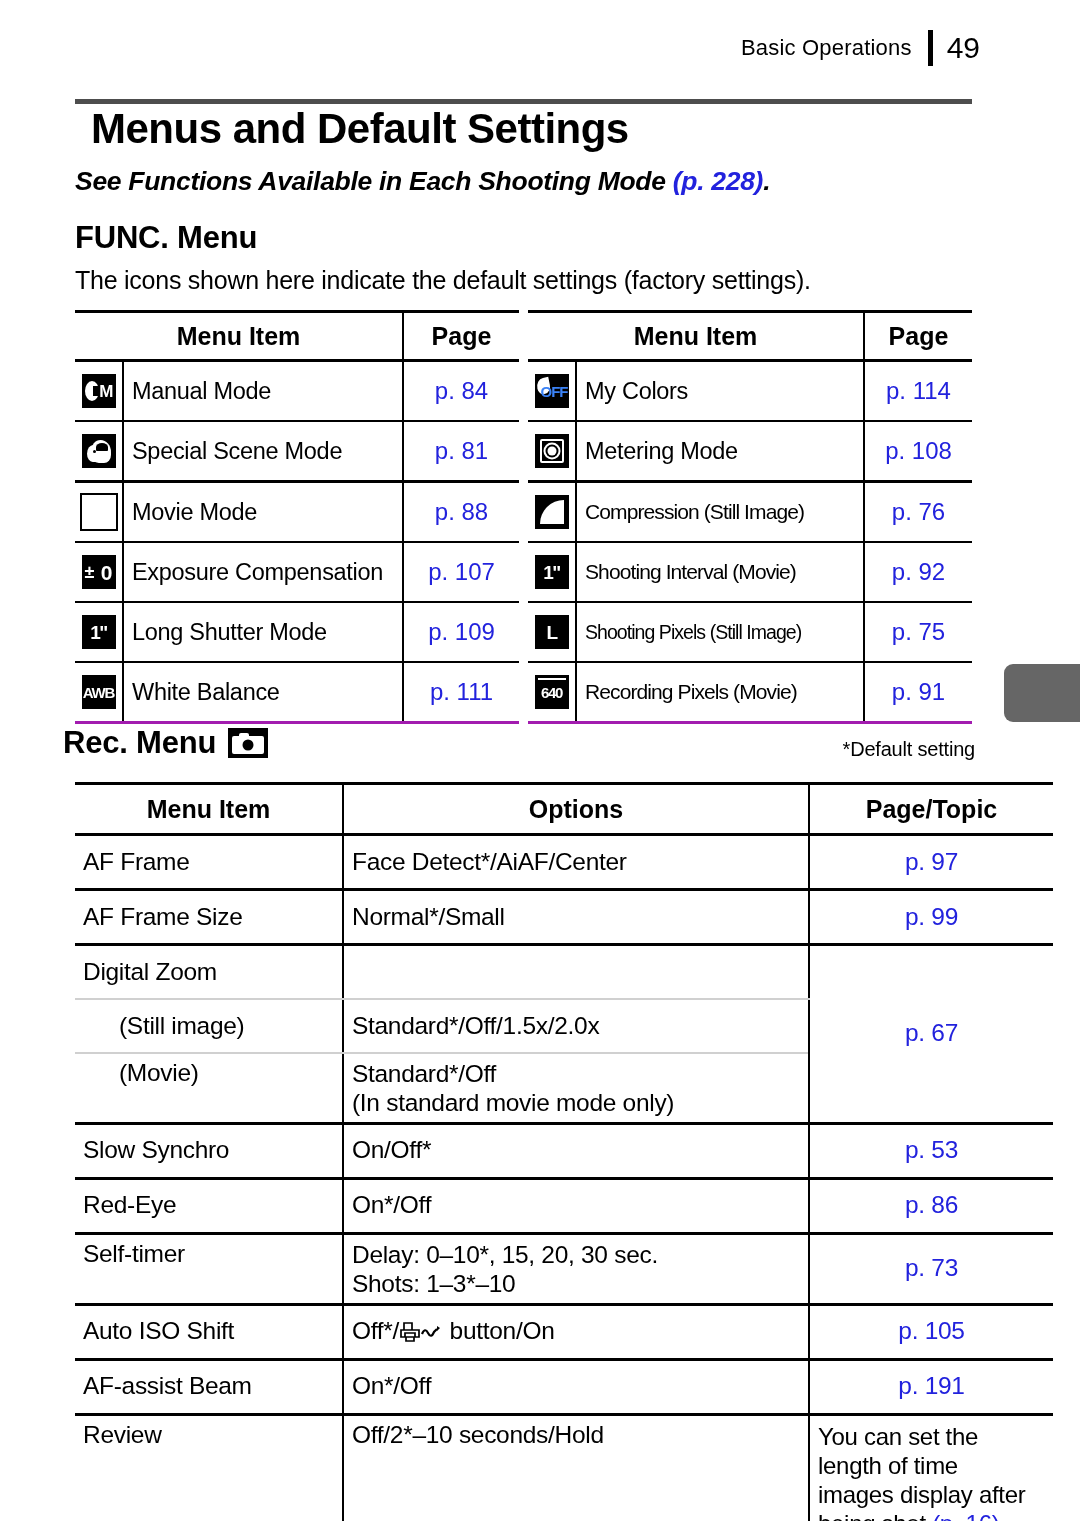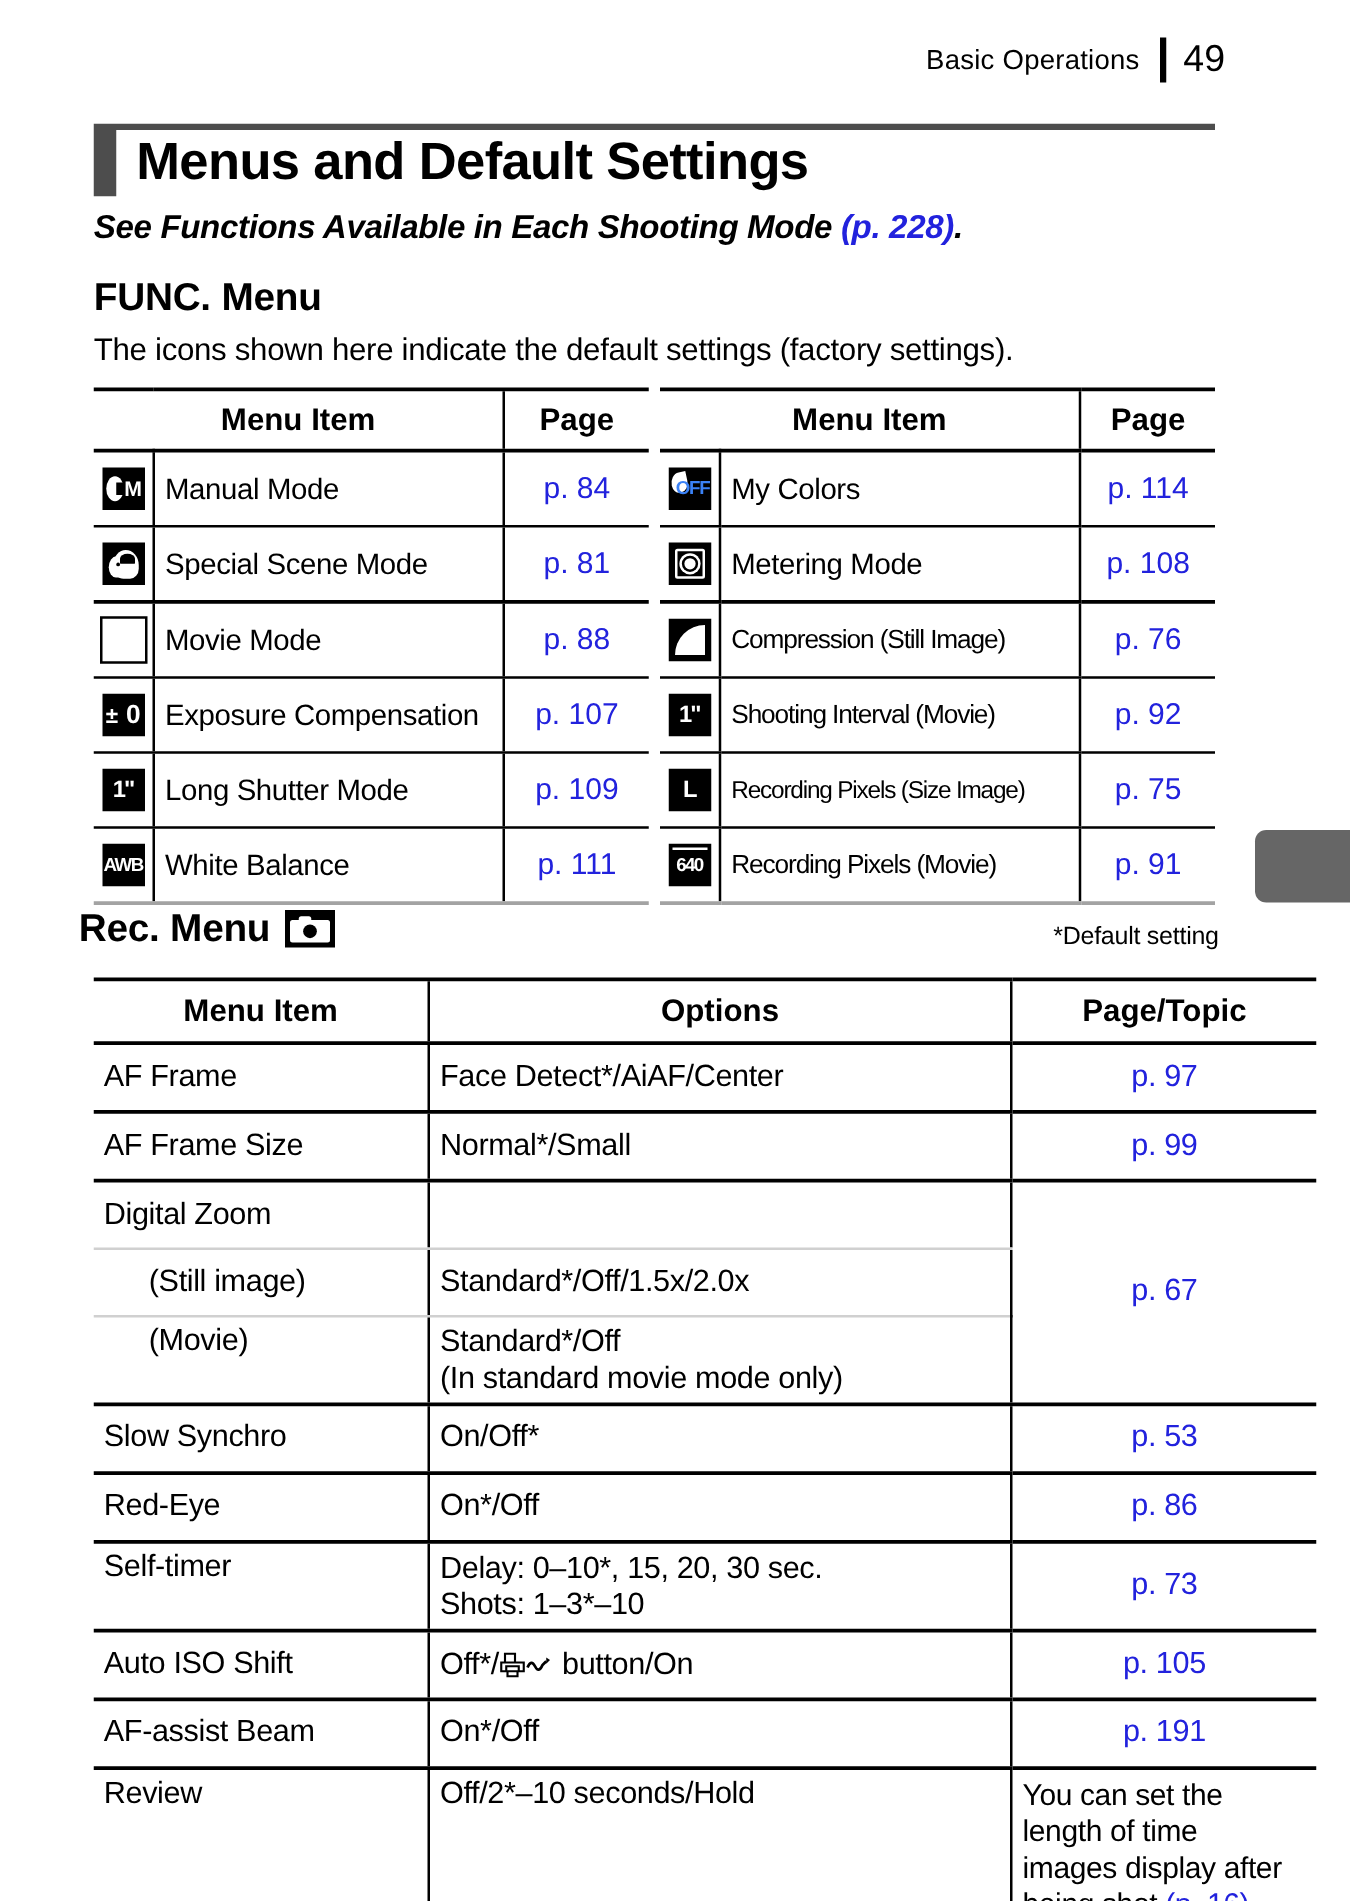--- a/index.html
+++ b/index.html
@@ -50,20 +50,21 @@
   }
   .h1-topline {
     height: 5px;
     background: #4d4d4d;
     width: 100%;
   }
   .h1-row {
     display: flex;
     align-items: stretch;
     margin-top: 0px;
+    flex-direction: column;
   }
   .h1-tab {
     width: 18px;
     background: #4d4d4d;
     flex: 0 0 auto;
   }
   .h1-text {
     font-size: 42px;
     font-weight: bold;
     letter-spacing: -0.5px;
@@ -155,21 +156,21 @@
   .func-table td.nm.tight { font-size: 21px; letter-spacing: -0.9px; }
   .func-table td.pg {
     width: 116px;
     font-size: 24px;
     color: #2222dd;
     text-align: center;
     border-left: 2px solid #000;
     border-bottom: 2px solid #000;
   }
   .func-table tr.thickline td { border-bottom-width: 3px; }
-  .func-table tr.lastrow td { border-bottom: 3px solid #a3a3a3; }
+  .func-table tr.lastrow td { border-bottom: 3px solid #a21caf; }
 
   
   #rec-table {
     left: 75px;
     top: 782px;
     width: 902px;
   }
   #rec-table th.hdr {
     font-size: 25px;
     font-weight: bold;
@@ -489,21 +490,21 @@
     <td class="ico">
       <span class="gicon"><span class="lbl">1"</span></span>
     </td>
     <td class="nm tight">Shooting Interval (Movie)</td>
     <td class="pg">p. 92</td>
   </tr>
   <tr>
     <td class="ico">
       <span class="gicon"><span class="lbl">L</span></span>
     </td>
-    <td class="nm tight" style="font-size:19.5px;letter-spacing:-0.95px;">Recording Pixels (Size Image)</td>
+    <td class="nm tight" style="font-size:19.5px;letter-spacing:-0.95px;">Shooting Pixels (Still Image)</td>
     <td class="pg">p. 75</td>
   </tr>
   <tr class="lastrow">
     <td class="ico">
       <span class="gicon ico-640"><span class="bar"></span><span class="lbl">640</span></span>
     </td>
     <td class="nm tight">Recording Pixels (Movie)</td>
     <td class="pg">p. 91</td>
   </tr>
 </tbody>

